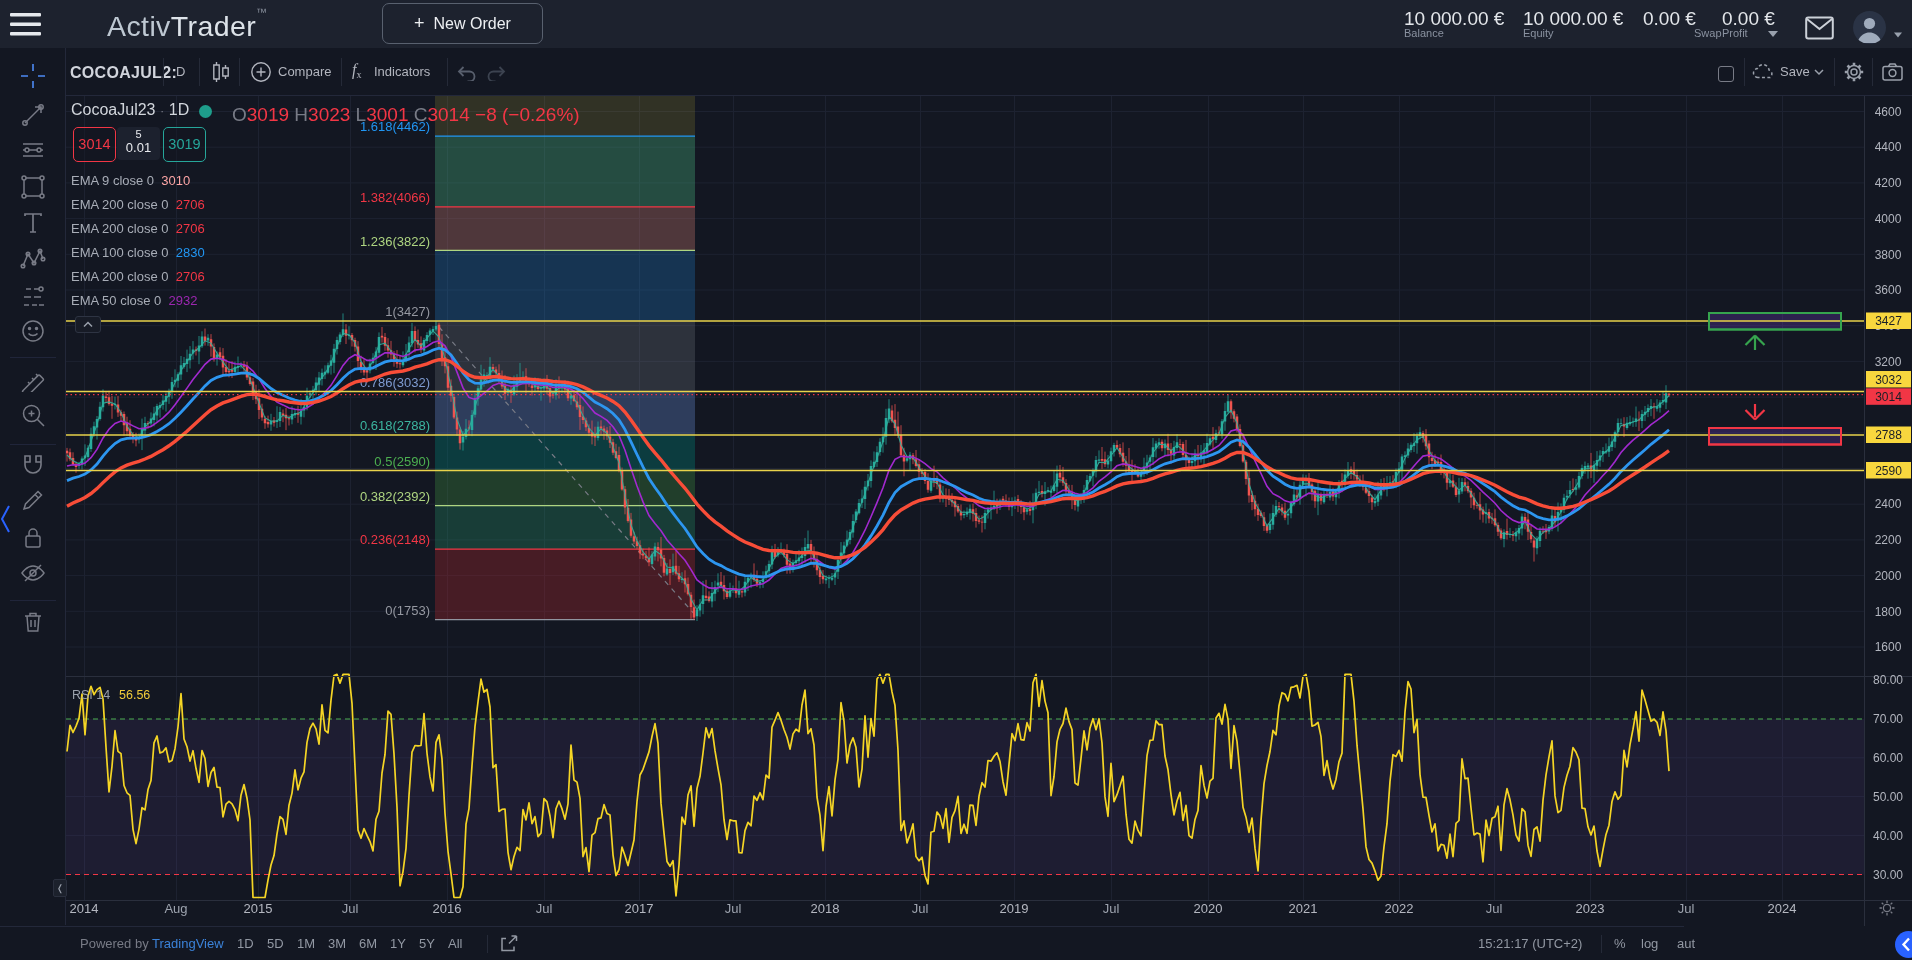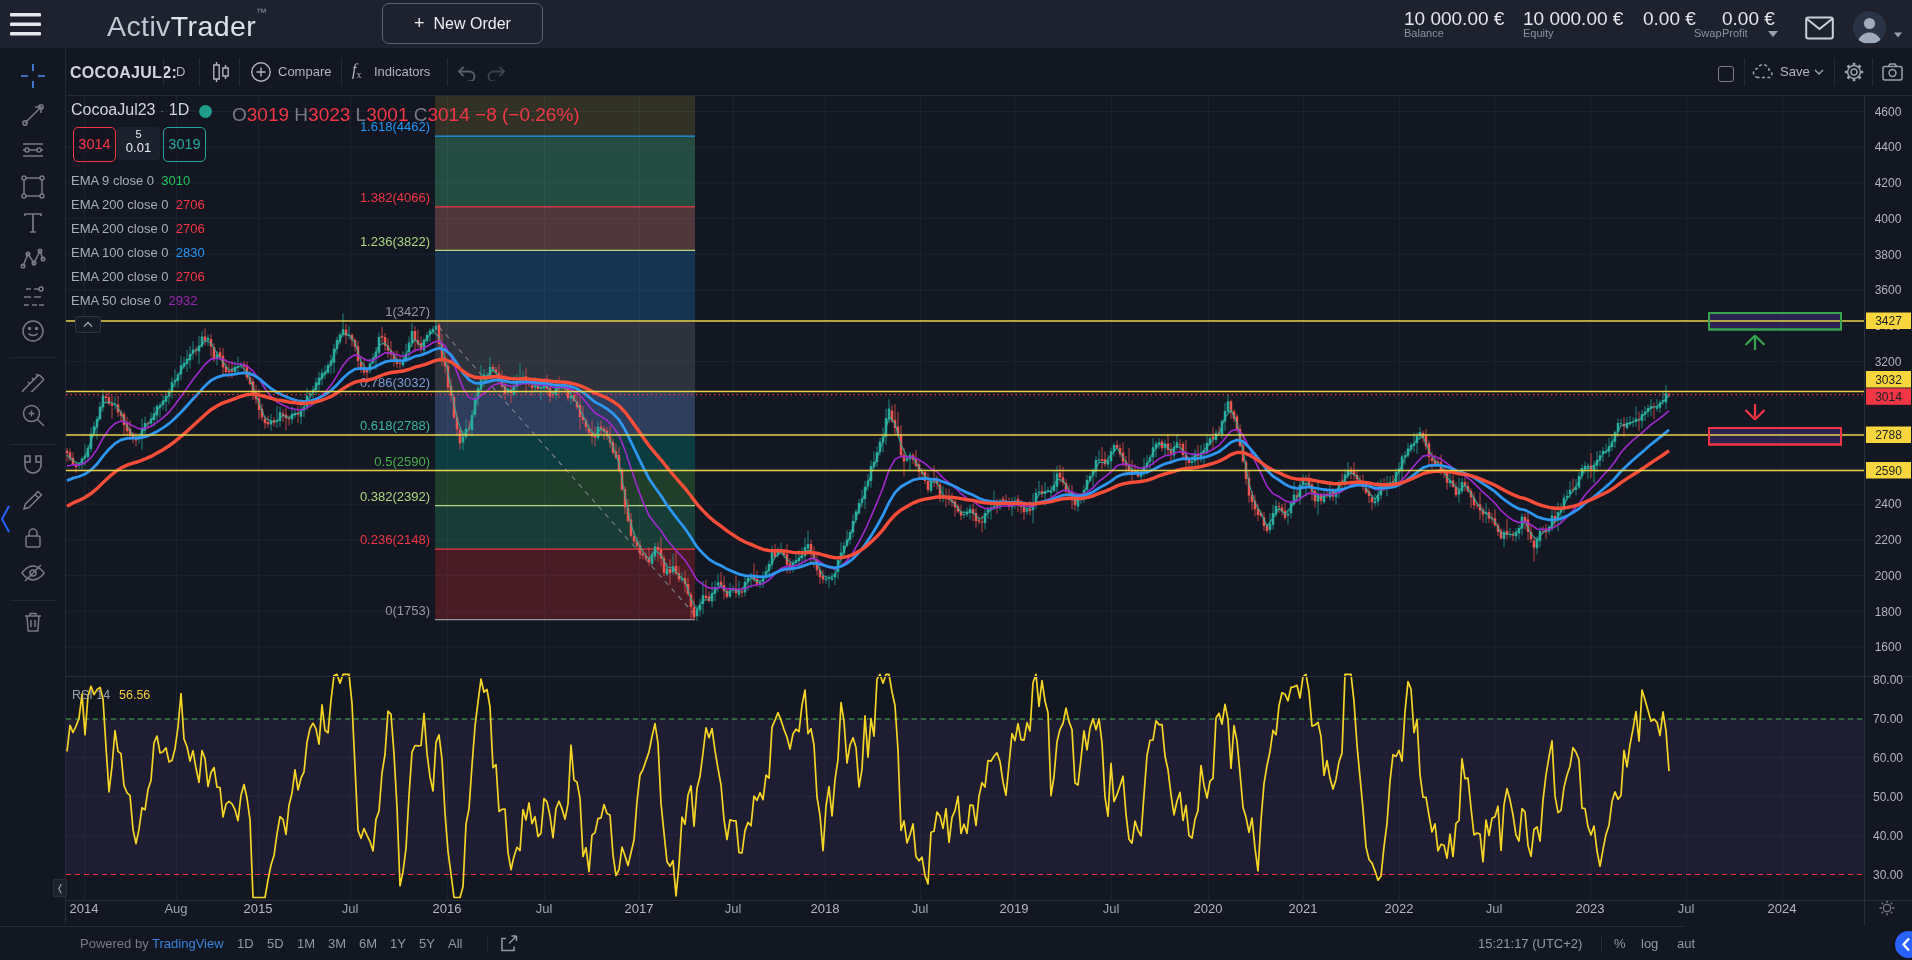--- a/index.html
+++ b/index.html
@@ -287,21 +287,21 @@
 <div id="lgd" class="a" style="left:66px;top:96px;width:700px;height:260px;font-size:13px">
   <div class="a" style="left:5px;top:5px;font-size:16px;color:#d2d6dc">CocoaJul23 <span style="color:#787b86;font-size:13px">·</span> 1D</div>
   <div class="a" style="left:133px;top:9px;width:13px;height:13px;border-radius:50%;background:#1e9d8b"></div>
   <div class="a" style="left:166px;top:8px;font-size:19px;color:#787b86">O<span style="color:#f23645">3019</span> H<span style="color:#f23645">3023</span> L<span style="color:#f23645">3001</span> C<span style="color:#f23645">3014</span> <span style="color:#f23645">−8 (−0.26%)</span></div>
   <div class="a" style="left:7px;top:31px;width:41px;height:33px;border:1px solid #f23645;border-radius:5px;background:rgba(19,23,34,.45);color:#f23645;font-size:14.5px;text-align:center;line-height:33px">3014</div>
   <div class="a" style="left:51px;top:31px;width:43px;height:33px;border-radius:4px;background:#1c212e;color:#e8eaee;text-align:center">
       <div style="font-size:11px;margin-top:1px">5</div>
       <div style="font-size:13px">0.01</div>
     </div>
   <div class="a" style="left:97px;top:31px;width:41px;height:33px;border:1px solid #26a69a;border-radius:5px;background:rgba(19,23,34,.45);color:#26a69a;font-size:14.5px;text-align:center;line-height:33px">3019</div>
-  <div class="a" style="left:5px;top:77px;color:#a8adb7">EMA 9 close 0 <span style="color:#22c55e">&nbsp;3010</span></div>
+  <div class="a" style="left:5px;top:77px;color:#a8adb7">EMA 9 close 0 <span style="color:#fca5a5">&nbsp;3010</span></div>
   <div class="a" style="left:5px;top:101px;color:#a8adb7">EMA 200 close 0 <span style="color:#f23645">&nbsp;2706</span></div>
   <div class="a" style="left:5px;top:125px;color:#a8adb7">EMA 200 close 0 <span style="color:#f23645">&nbsp;2706</span></div>
   <div class="a" style="left:5px;top:149px;color:#a8adb7">EMA 100 close 0 <span style="color:#2196f3">&nbsp;2830</span></div>
   <div class="a" style="left:5px;top:173px;color:#a8adb7">EMA 200 close 0 <span style="color:#f23645">&nbsp;2706</span></div>
   <div class="a" style="left:5px;top:197px;color:#a8adb7">EMA 50 close 0 <span style="color:#9c27b0">&nbsp;2932</span></div>
   <div class="a" style="left:9px;top:220px;width:24px;height:15px;border:1px solid #2e3443;border-radius:3px;background:#171b26"><svg width="24" height="15" viewBox="0 0 24 15" fill="none" stroke="#9aa0ab" stroke-width="1.5">
         <path d="M8 9.5l4-4 4 4"></path>
       </svg></div>
 </div>
 

